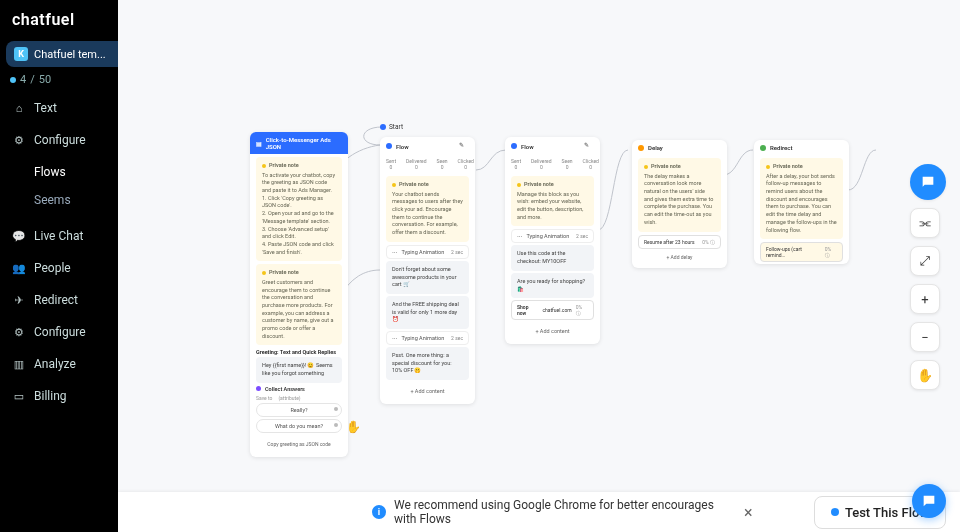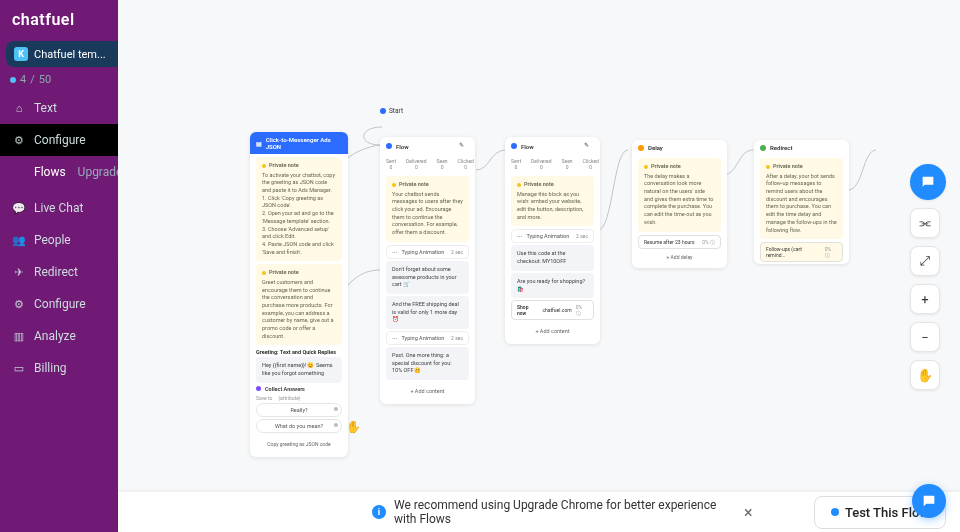--- a/index.html
+++ b/index.html
@@ -1,29 +1,29 @@
 <!DOCTYPE html>
 <html><head>
 <meta charset="utf-8">
 <style>
 *{box-sizing:border-box;margin:0;padding:0;font-family:-apple-system,BlinkMacSystemFont,"Segoe UI",Roboto,sans-serif}
 body{width:960px;height:532px;overflow:hidden;background:#f7f8fa;position:relative}
-.sidebar{position:absolute;left:0;top:0;width:137px;height:532px;background:#701a75;color:#fff;display:flex;flex-direction:column;font-size:12px}
+.sidebar{position:absolute;left:0;top:0;width:137px;height:532px;background:#000000;color:#fff;display:flex;flex-direction:column;font-size:12px}
 .logo{padding:10px 12px;font-size:16px;font-weight:600;letter-spacing:.5px}
 .proj{margin:2px 6px;padding:6px 8px;background:#1a3a5c;border-radius:8px;display:flex;align-items:center;gap:6px;font-size:11px;cursor:pointer}
 .proj-icon{width:14px;height:14px;background:#4fc3f7;border-radius:3px;display:flex;align-items:center;justify-content:center;font-size:9px;font-weight:700}
 .proj-name{flex:1;white-space:nowrap;overflow:hidden;text-overflow:ellipsis}
 .quota{margin:4px 10px 6px;font-size:11px;color:#8aa;display:flex;align-items:center;gap:4px}
 .quota .dot{width:6px;height:6px;border-radius:50%;background:#4fc3f7}
 .upgrade{margin:0 8px 10px;padding:8px 0;background:#208cff;border:none;border-radius:8px;color:#fff;font-size:12px;font-weight:500;cursor:pointer}
 .nav{display:flex;flex-direction:column}
 .nav-item{display:flex;align-items:center;gap:8px;padding:9px 12px;color:#cdd;cursor:pointer;font-size:12px}
 .nav-item.active{background:#000}
 .nav-item .icon{width:14px;height:14px;display:flex;align-items:center;justify-content:center;font-size:11px;opacity:.9}
-.subnav{display:flex;flex-direction:row;padding:2px 0 6px 28px}
+.subnav{display:flex;flex-direction:column;padding:2px 0 6px 28px}
 .subnav-item{padding:7px 6px;font-size:12px;color:#fff;cursor:pointer;border-radius:6px}
 .subnav-item.dim{color:#9ab}
 .expand-btn{position:absolute;left:118px;top:262px;width:16px;height:16px;background:#fff;border-radius:3px;display:flex;align-items:center;justify-content:center;font-size:10px;cursor:pointer;color:#333;box-shadow:0 1px 3px rgba(0,0,0,.1)}
 .canvas{position:absolute;left:118px;top:0;right:0;height:492px;background:#f7f8fa;overflow:hidden}
 .cursor{position:absolute;left:228px;top:420px;font-size:12px;color:#666}
 .node{position:absolute;background:#fff;border-radius:6px;box-shadow:0 1px 4px rgba(0,0,0,.1);font-size:6px;color:#333}
 .node-hdr{display:flex;align-items:center;gap:4px;padding:4px 6px;font-weight:600;border-radius:6px 6px 0 0}
 .node-hdr.blue{background:#2b6cff;color:#fff}
 .node-hdr .dot{width:6px;height:6px;border-radius:50%;background:#2b6cff}
 .node-hdr .dot.green{background:#4caf50}
@@ -84,21 +84,21 @@
     <div class="nav-item">
         <span class="icon">⌂</span>
         <span>Text</span>
       </div>
     <div class="nav-item active">
         <span class="icon">⚙</span>
         <span>Configure</span>
       </div>
     <div class="subnav">
       <div class="subnav-item">Flows</div>
-      <div class="subnav-item dim">Upgrade</div>
+      <div class="subnav-item dim">Seems</div>
     </div>
     <div class="nav-item">
         <span class="icon">💬</span>
         <span>Live Chat</span>
       </div>
     <div class="nav-item">
         <span class="icon">👥</span>
         <span>People</span>
       </div>
     <div class="nav-item">
@@ -127,21 +127,21 @@
   <svg class="connector" style="left:0;top:0;width:100%;height:100%">
     <path d="M228 395 C 200 395 200 270 262 270"></path>
     <path d="M228 408 C 180 408 150 160 262 145"></path>
     <path d="M262 145 C 240 145 240 127 264 127"></path>
     <path d="M358 170 C 372 170 372 150 388 150"></path>
     <path d="M480 230 C 495 230 495 150 510 150"></path>
     <path d="M605 175 C 620 175 620 150 635 150"></path>
     <path d="M730 190 C 745 190 745 150 758 150"></path>
   </svg>
 
-  <div class="start" style="left:262px;top:107px">Start</div>
+  <div class="start" style="left:262px;top:123px">Start</div>
 
   <div class="node" style="left:132px;top:132px;width:98px">
     <div class="node-hdr blue">
         <span>▤</span>
         <span>Click-to-Messenger Ads JSON</span>
       </div>
     <div class="priv">
         <div class="priv-hdr">Private note</div>
         <div style="white-space:pre-line">To activate your chatbot, copy the greeting as JSON code and paste it to Ads Manager.
 1. Click 'Copy greeting as JSON code'.
@@ -293,21 +293,21 @@
   <div class="fbtn">⫘</div>
   <div class="fbtn">⤢</div>
   <div class="fbtn">+</div>
   <div class="fbtn">−</div>
   <div class="fbtn">✋</div>
 </div>
 
 <div class="bottom-bar">
   <div class="info">
     <span class="info-i">i</span>
-    <span style="max-width:330px">We recommend using Upgrade Chrome for better experience with Flows</span>
+    <span style="max-width:330px">We recommend using Google Chrome for better encourages with Flows</span>
     <span class="close">×</span>
   </div>
   <button class="test-btn">
       <span>Test This Flow</span>
     </button>
 </div>
 
 <div class="chat-bubble">
   <svg viewBox="0 0 24 24">
       <path d="M4 4h16v12H8l-4 4z"></path>

